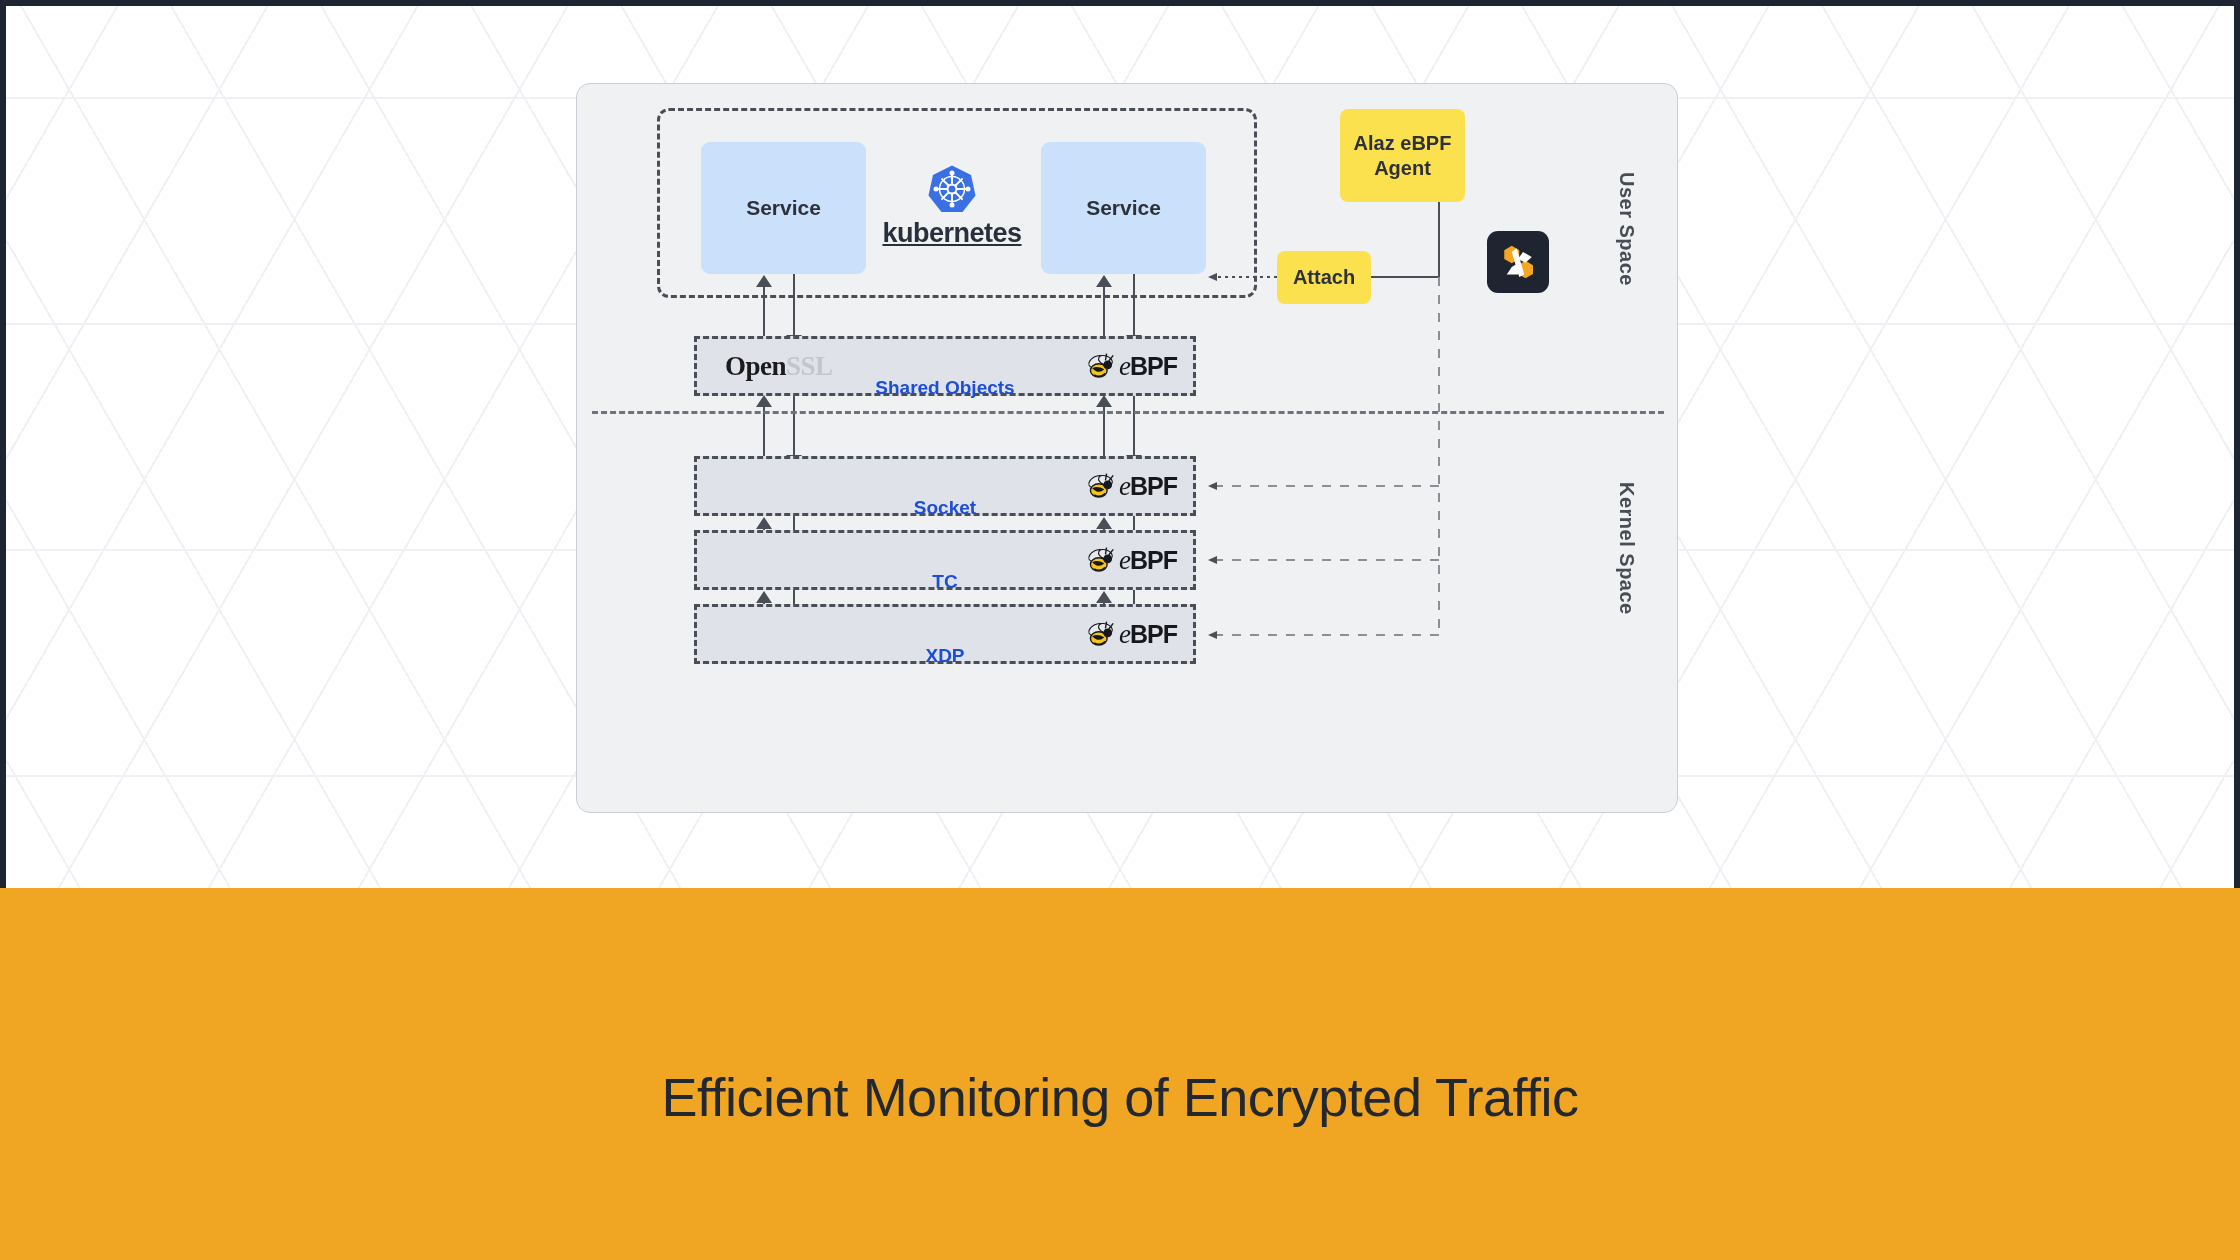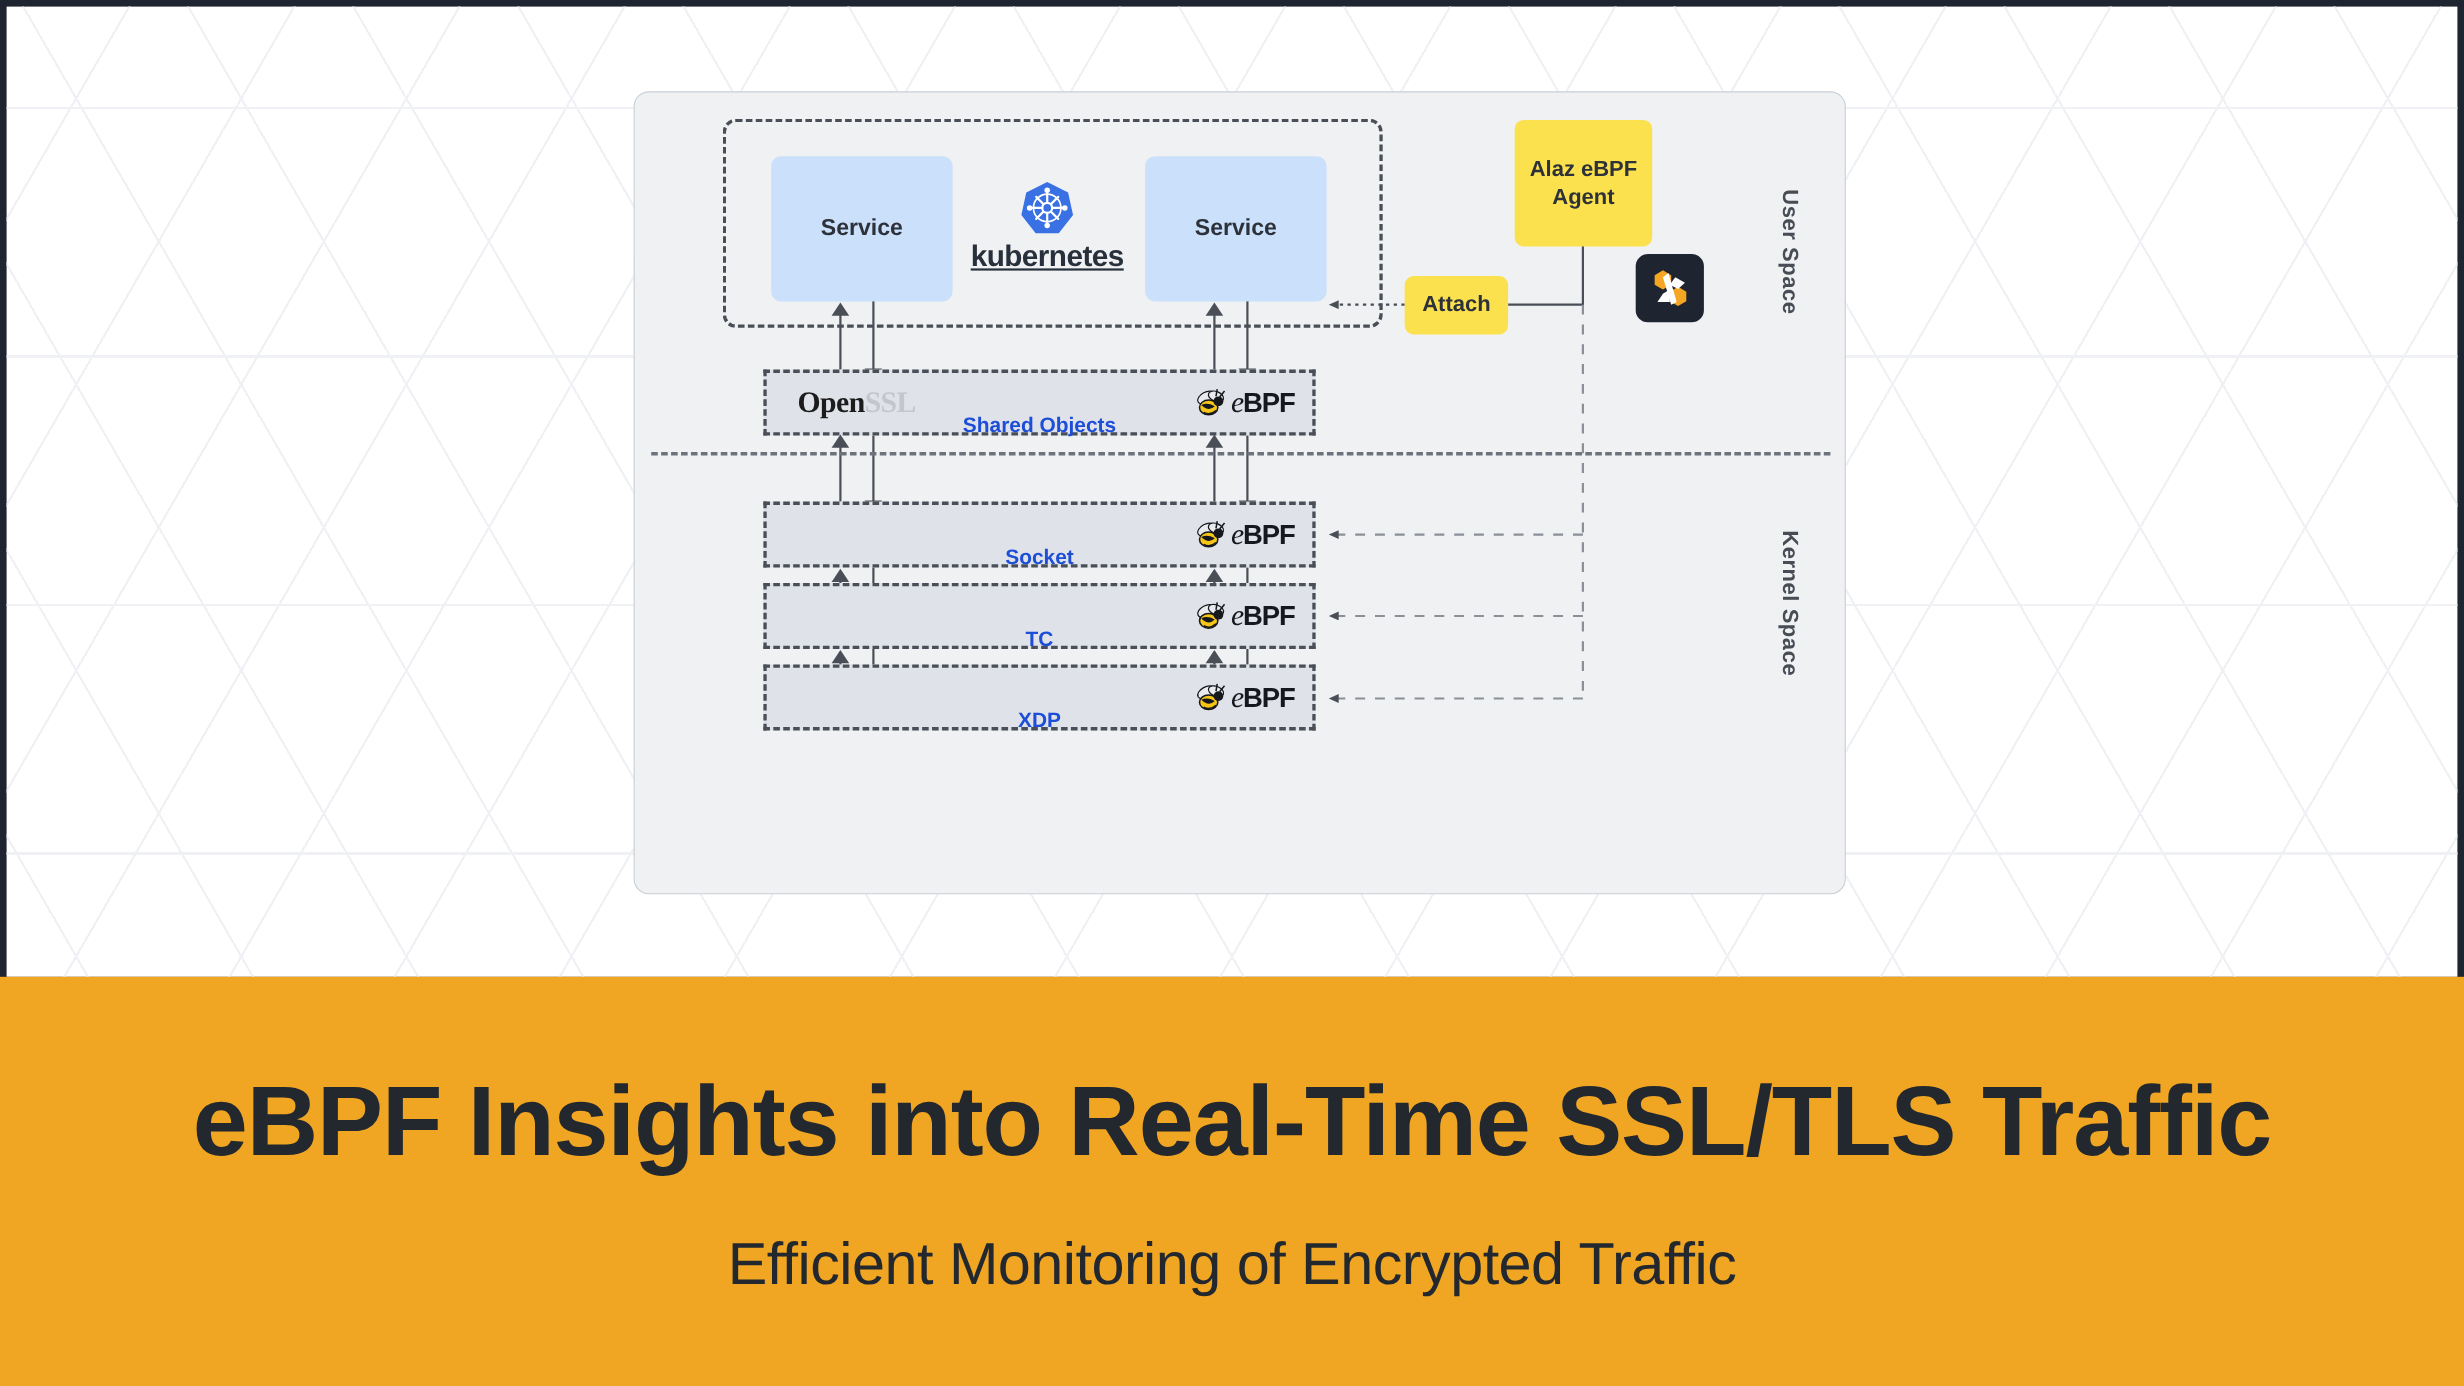--- a/index.html
+++ b/index.html
@@ -156,21 +156,21 @@
 
   
   .yellow-box {
     background: #FCE14F;
     border-radius: 8px;
     display: flex; align-items: center; justify-content: center;
     text-align: center;
     font-size: 20px; font-weight: 700; color: #2d3139;
     line-height: 1.25;
   }
-  .agent-box  { left: 800px; top: 25px; width: 125px; height: 115px; }
+  .agent-box  { left: 763px; top: 25px; width: 125px; height: 93px; }
   .attach-box { left: 700px; top: 167px; width: 94px;  height: 53px; }
 
   
   .anteon-tile {
     left: 910px; top: 147px;
     width: 62px; height: 62px;
     background: #1e2530; border-radius: 11px;
     display: flex; align-items: center; justify-content: center;
   }
   .anteon-tile svg { width: 40px; height: 40px; display: block; }
@@ -379,17 +379,16 @@
         <span>Attach</span>
       </div>
 
       <div class="space-label space-user">User Space</div>
       <div class="space-label space-kernel">Kernel Space</div>
 
     </div>
   </div>
 
   <div id="banner">
-    <div class="title">eBPF Insights into Real-Time SSL/TLS Traffic</div>
     <div class="subtitle">Efficient Monitoring of Encrypted Traffic</div>
   </div>
 
 </div>
 
 </body></html>

